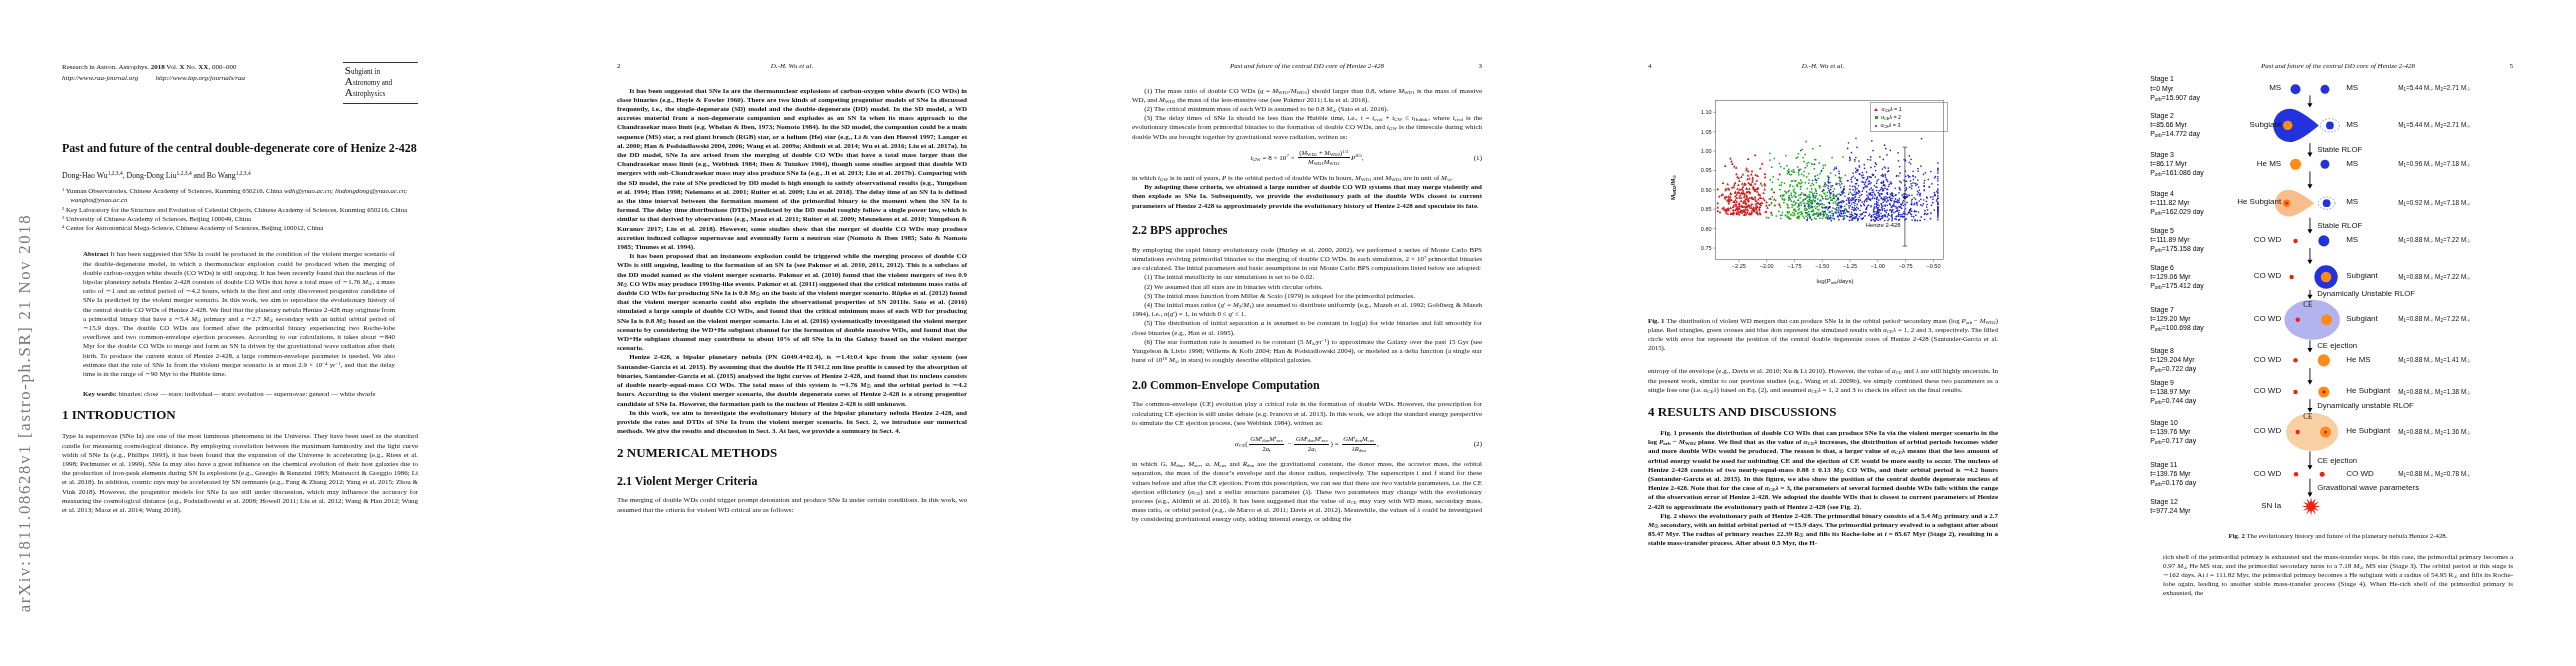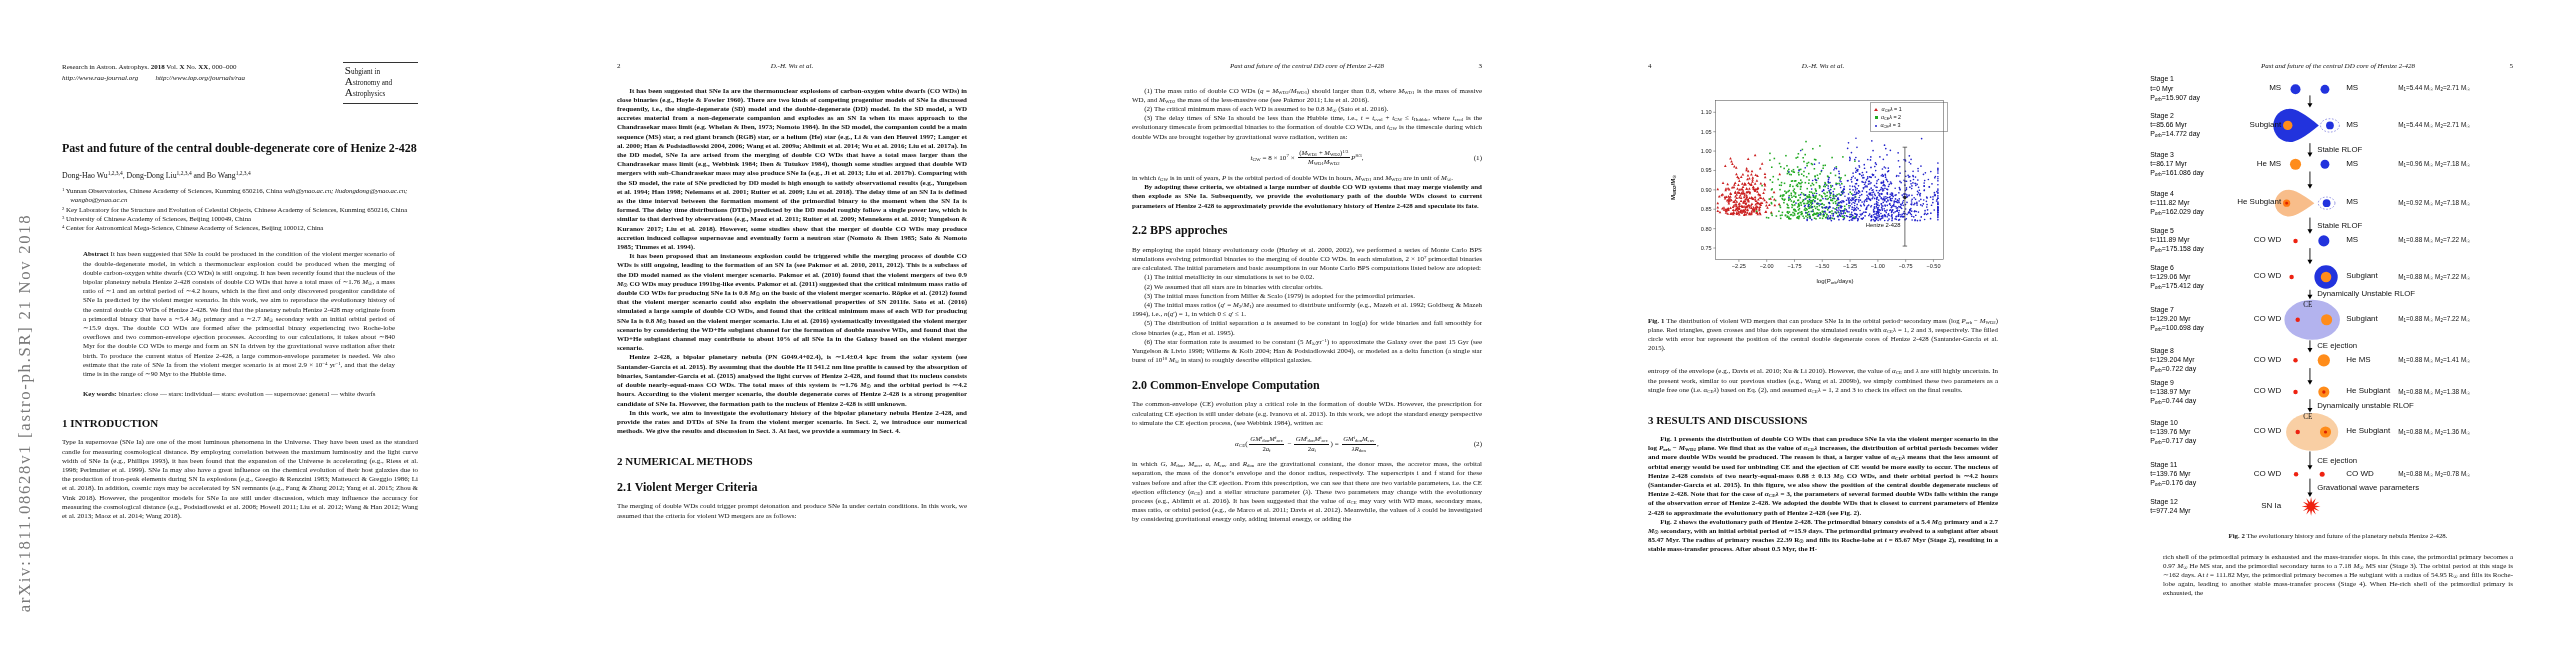--- a/index.html
+++ b/index.html
@@ -24,21 +24,21 @@
   .raa-box{border-top:1.1px solid #333;border-bottom:1.1px solid #333;padding:3.3px 2.2px;width:71px;font-size:7.2px;line-height:9px;}
   .raa-line::first-letter{font-size:1.55em;}
   h1.title{font-size:12px;line-height:17px;font-weight:bold;margin:36px 0 0 0;}
   .authors{margin-top:14.5px;font-size:7.8px;}
   .affils{margin-top:5.6px;font-size:6.8px;line-height:9.4px;}
   .affil{padding-left:8.3px;text-indent:-8.3px;}
   .affil i{font-style:italic;}
   .abstract{margin:16.7px 0 0 21px;width:312px;font-size:6.9px;line-height:9.2px;text-align:justify;}
   .abstract .abs-label{font-weight:bold;}
   .keywords{margin:11px 0 0 21px;width:312px;font-size:6.9px;line-height:9.2px;text-align:justify;}
-  h2.sec{font-size:11px;margin:19px 0 9px 0;}
+  h2.sec{font-size:13px;margin:9px 0 9px 0;}
   h3.subsec{font-size:12px;margin:12.2px 0 7.8px 0;}
   
   .rhead{display:flex;font-size:7px;height:9px;}
   .rh-num{width:22px;}
   .rh-num.right{text-align:right;}
   .rh-mid{flex:1;text-align:center;font-style:italic;}
   .flow{margin-top:15.6px;}
   
   .eq{position:relative;display:flex;justify-content:center;align-items:center;margin:7.2px 0;font-size:7.1px;}
   .eq .eqn{position:absolute;right:0;top:50%;transform:translateY(-50%);}
@@ -111,21 +111,21 @@
       <div class="rh-mid">D.-H. Wu et al.</div>
       <div class="rh-num"></div>
     </div>
     <div class="flow">
       <p class="ind">It has been suggested that SNe Ia are the thermonuclear explosions of carbon-oxygen white dwarfs (CO WDs) in close binaries (e.g., Hoyle &amp; Fowler 1960). There are two kinds of competing progenitor models of SNe Ia discussed frequently, i.e., the single-degenerate (SD) model and the double-degenerate (DD) model. In the SD model, a WD accretes material from a non-degenerate companion and explodes as an SN Ia when its mass approach to the Chandrasekar mass limit (e.g. Whelan &amp; Iben, 1973; Nomoto 1984). In the SD model, the companion could be a main sequence (MS) star, a red giant branch (RGB) star, or a helium (He) star (e.g., Li &amp; van den Heuvel 1997; Langer et al. 2000; Han &amp; Podsiadlowski 2004, 2006; Wang et al. 2009a; Ablimit et al. 2014; Wu et al. 2016; Liu et al. 2017a). In the DD model, SNe Ia are arised from the merging of double CO WDs that have a total mass larger than the Chandrasekar mass limit (e.g., Webbink 1984; Iben &amp; Tutukov 1984), though some studies argued that double WD mergers with sub-Chandrasekar mass may also produce SNe Ia (e.g., Ji et al. 2013; Liu et al. 2017b). Comparing with the SD model, the rate of SNe predicted by DD model is high enough to satisfy observational results (e.g., Yungelson et al. 1994; Han 1998; Nelemans et al. 2001; Ruiter et al. 2009; Liu et al. 2018). The delay time of an SN Ia is defined as the time interval between the formation moment of the primordial binary to the moment when the SN Ia is formed. The delay time distributions (DTDs) predicted by the DD model roughly follow a single power law, which is similar to that derived by observations (e.g., Maoz et al. 2011; Ruiter et al. 2009; Mennekens et al. 2010; Yungelson &amp; Kuranov 2017; Liu et al. 2018). However, some studies show that the merger of double CO WDs may produce accretion induced collapse supernovae and eventually form a neutron star (Nomoto &amp; Iben 1985; Saio &amp; Nomoto 1985; Timmes et al. 1994).</p>
       <p class="ind">It has been proposed that an instaneous explosion could be triggered while the merging process of double CO WDs is still ongoing, leading to the formation of an SN Ia (see Pakmor et al. 2010, 2011, 2012). This is a subclass of the DD model named as the violent merger scenario. Pakmor et al. (2010) found that the violent mergers of two 0.9 <i>M</i><sub>☉</sub> CO WDs may produce 1991bg-like events. Pakmor et al. (2011) suggested that the critical minimum mass ratio of double CO WDs for producing SNe Ia is 0.8 <i>M</i><sub>☉</sub> on the basic of the violent merger scenario. Röpke et al. (2012) found that the violent merger scenario could also explain the observational properties of SN 2011fe. Sato et al. (2016) simulated a large sample of double CO WDs, and found that the critical minimum mass of each WD for producing SNe Ia is 0.8 <i>M</i><sub>☉</sub> based on the violent merger scenario. Liu et al. (2016) systematically investigated the violent merger scenario by considering the WD+He subgiant channel for the formation of double massive WDs, and found that the WD+He subgiant channel may contribute to about 10% of all SNe Ia in the Galaxy based on the violent merger scenario.</p>
       <p class="ind">Henize 2-428, a bipolar planetary nebula (PN G049.4+02.4), is ∼1.4±0.4 kpc from the solar system (see Santander-García et al. 2015). By assuming that the double He II 541.2 nm line profile is caused by the absorption of binaries, Santander-García et al. (2015) analysed the light curves of Henize 2-428, and found that its nucleus consists of double nearly-equal-mass CO WDs. The total mass of this system is ∼1.76 <i>M</i><sub>☉</sub> and the orbital period is ∼4.2 hours. According to the violent merger scenario, the double degenerate cores of Henize 2-428 is a strong progenitor candidate of SNe Ia. However, the formation path to the nucleus of Henize 2-428 is still unknown.</p>
       <p class="ind">In this work, we aim to investigate the evolutionary history of the bipolar planetary nebula Henize 2-428, and provide the rates and DTDs of SNe Ia from the violent merger scenario. In Sect. 2, we introduce our numerical methods. We give the results and discussion in Sect. 3. At last, we provide a summary in Sect. 4.</p>
       <h2 class="sec">2  NUMERICAL METHODS</h2>
       <h3 class="subsec">2.1  Violent Merger Criteria</h3>
-      <p>The merging of double WDs could trigger prompt detonation and produce SNe Ia under certain conditions. In this work, we assumed that the criteria for violent WD mergers are as follows:</p>
+      <p>The merging of double WDs could trigger prompt detonation and produce SNe Ia under certain conditions. In this work, we assumed that the criteria for violent WD critical are as follows:</p>
     </div>
   </div>
 </div>
 
 <div class="page" style="left:1030px">
   <div class="body-col bN">
     <div class="rhead">
       <div class="rh-num"></div>
       <div class="rh-mid">Past and future of the central DD core of Henize 2-428</div>
       <div class="rh-num right">3</div>
@@ -1810,21 +1810,21 @@
           <line x1="402.59999999999997" y1="273.5853658536585" x2="402.59999999999997" y2="95.70731707317066" stroke="#333" stroke-width="1.3"></line>
           <line x1="398.59999999999997" y1="273.5853658536585" x2="406.59999999999997" y2="273.5853658536585" stroke="#333" stroke-width="1.3"></line>
           <line x1="398.59999999999997" y1="95.70731707317066" x2="406.59999999999997" y2="95.70731707317066" stroke="#333" stroke-width="1.3"></line>
           <circle cx="402.59999999999997" cy="186.39024390243898" r="3" fill="#222"></circle>
           <text x="394.59999999999997" y="238.70731707317069" text-anchor="end" font-size="10.5" fill="#111">Henize 2-428</text>
         </svg>
       </div>
     <p class="caption"><b>Fig. 1</b> <span>The distribution of violent WD mergers that can produce SNe Ia in the orbital period−secondary mass (log <i>P</i><sub>orb</sub> − <i>M</i><sub>WD2</sub>) plane. Red triangles, green crosses and blue dots represent the simulated results with <i>α</i><sub>CE</sub><i>λ</i> = 1, 2 and 3, respectively. The filled circle with error bar represent the position of the central double degenerate cores of Henize 2-428 (Santander-García et al. 2015).</span></p>
     <div class="flow">
       <p>entropy of the envelope (e.g., Davis et al. 2010; Xu &amp; Li 2010). However, the value of <i>α</i><sub>CE</sub> and <i>λ</i> are still highly uncertain. In the present work, similar to our previous studies (e.g., Wang et al. 2009b), we simply combined these two parameters as a single free one (i.e. <i>α</i><sub>CE</sub><i>λ</i>) based on Eq. (2), and assumed <i>α</i><sub>CE</sub><i>λ</i> = 1, 2 and 3 to check its effect on the final results.</p>
-      <h2 class="sec">3  RESULTS AND DISCUSSIONS</h2>
+      <h2 class="sec">4  RESULTS AND DISCUSSIONS</h2>
       <p class="ind">Fig. 1 presents the distribution of double CO WDs that can produce SNe Ia via the violent merger scenario in the log <i>P</i><sub>orb</sub> − <i>M</i><sub>WD2</sub> plane. We find that as the value of <i>α</i><sub>CE</sub><i>λ</i> increases, the distribution of orbital periods becomes wider and more double WDs would be produced. The reason is that, a larger value of <i>α</i><sub>CE</sub><i>λ</i> means that the less amount of orbital energy would be used for unbinding CE and the ejection of CE would be more easily to occur. The nucleus of Henize 2-428 consists of two nearly-equal-mass 0.88 ± 0.13 <i>M</i><sub>☉</sub> CO WDs, and their orbital period is ∼4.2 hours (Santander-García et al. 2015). In this figure, we also show the position of the central double degenerate nucleus of Henize 2-428. Note that for the case of <i>α</i><sub>CE</sub><i>λ</i> = 3, the parameters of several formed double WDs falls within the range of the observation error of Henize 2-428. We adopted the double WDs that is closest to current parameters of Henize 2-428 to approximate the evolutionary path of Henize 2-428 (see Fig. 2).</p>
       <p class="ind">Fig. 2 shows the evolutionary path of Henize 2-428. The primordial binary consists of a 5.4 <i>M</i><sub>☉</sub> primary and a 2.7 <i>M</i><sub>☉</sub> secondary, with an initial orbital period of ∼15.9 days. The primordial primary evolved to a subgiant after about 85.47 Myr. The radius of primary reaches 22.39 R<sub>☉</sub> and fills its Roche-lobe at <i>t</i> = 85.67 Myr (Stage 2), resulting in a stable mass-transfer process. After about 0.5 Myr, the H-</p>
     </div>
   </div>
 </div>
 
 <div class="page" style="left:2061px">
   <div class="body-col bN">
     <div class="rhead">
       <div class="rh-num"></div>

